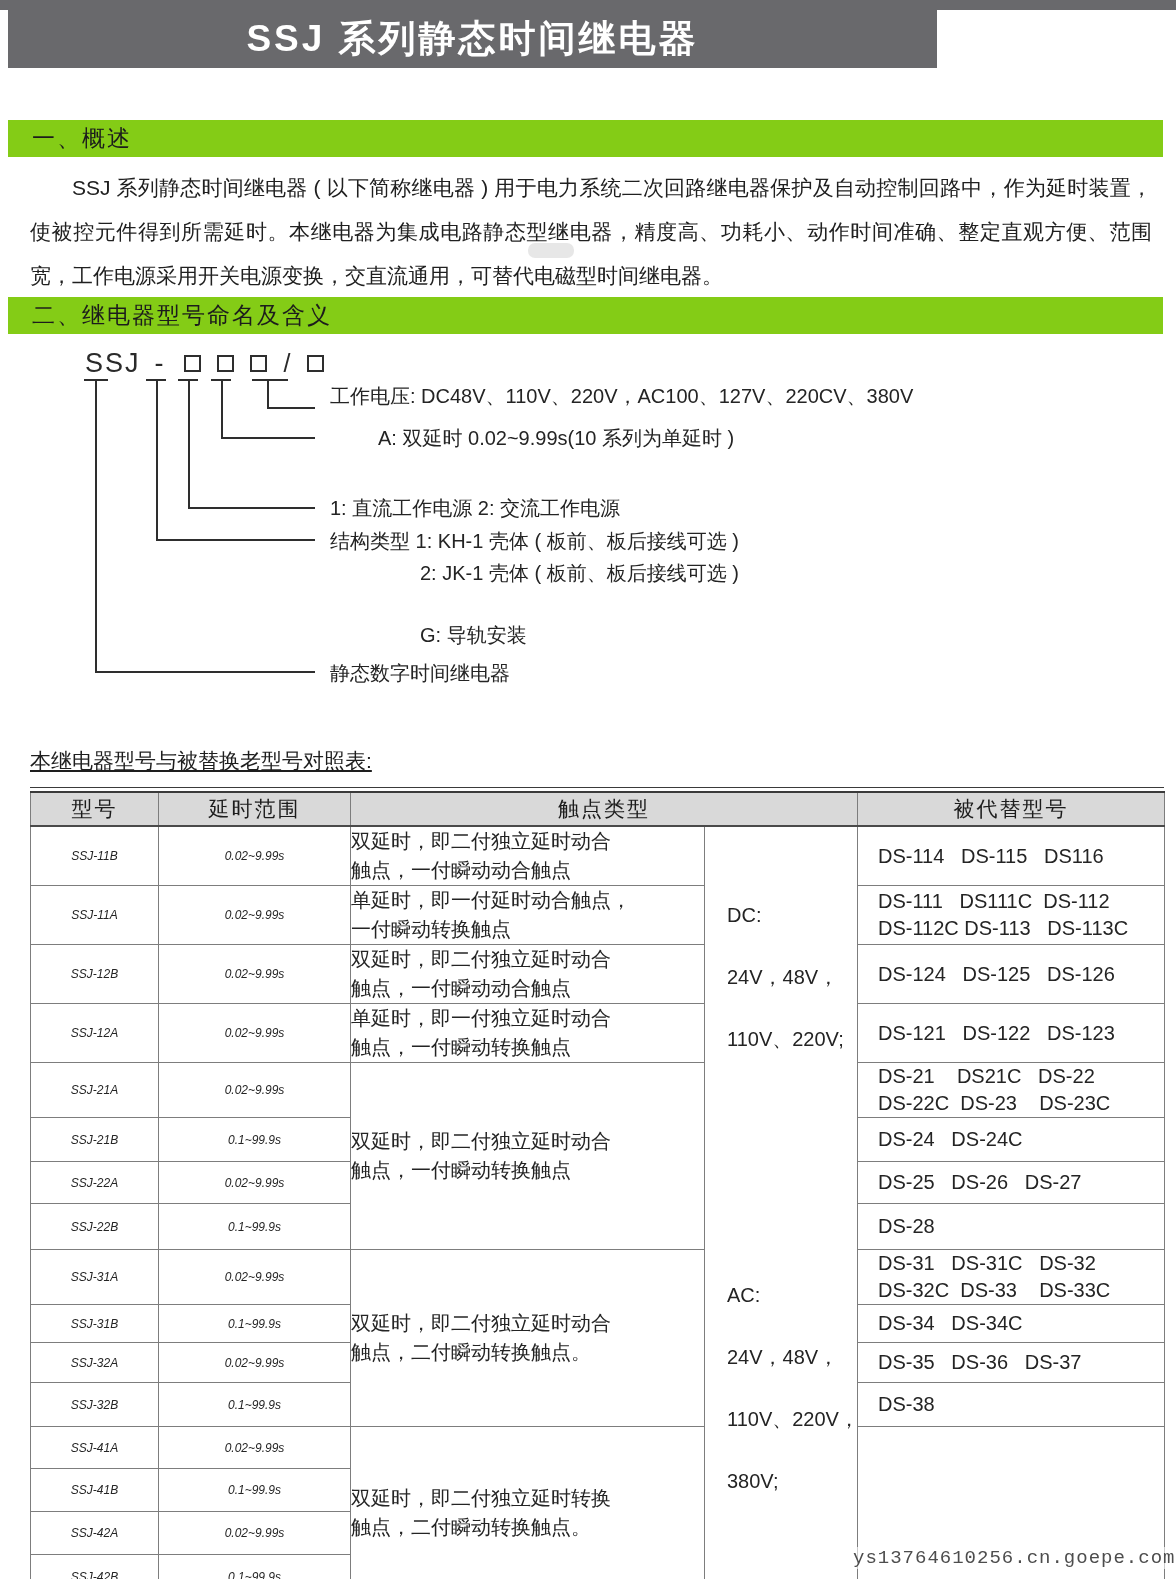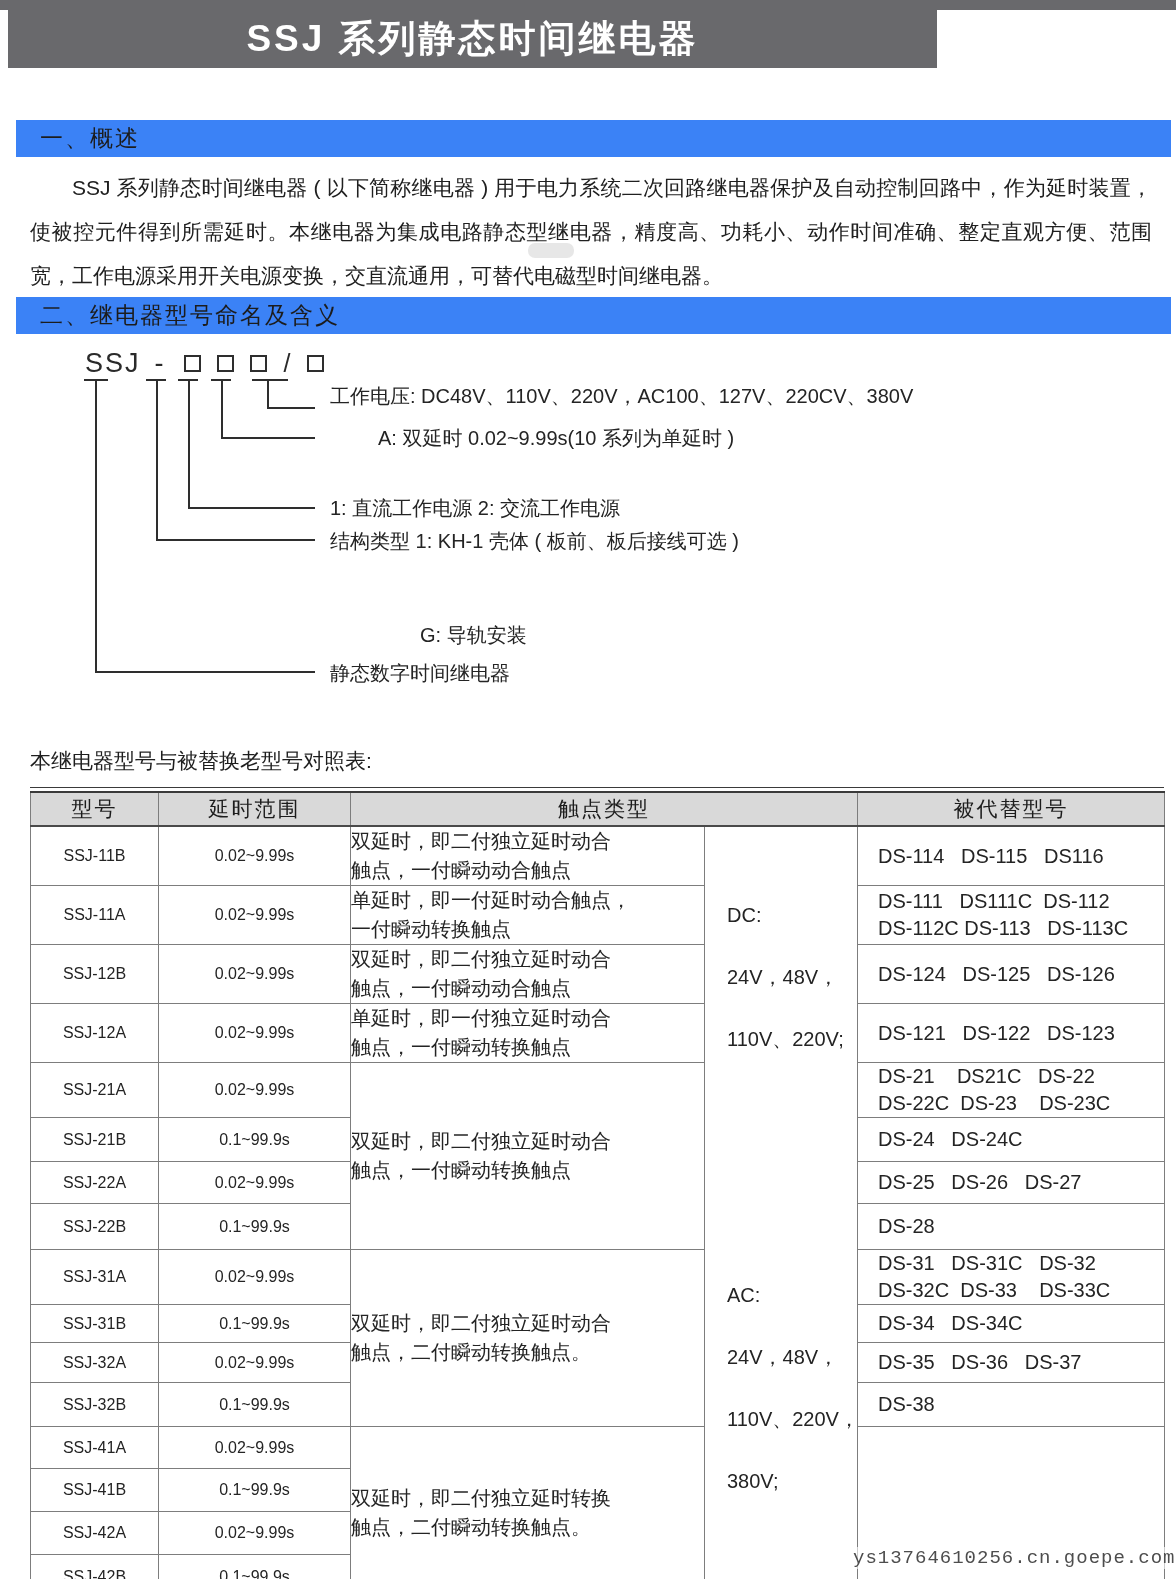--- a/index.html
+++ b/index.html
@@ -10,21 +10,21 @@
     color:#222;
   }
   
   .top-strip { position:absolute; left:0; top:0; width:1176px; height:10px; background:#69696c; }
   .title-bar {
     position:absolute; left:8px; top:10px; width:929px; height:58px; background:#69696c;
     display:flex; align-items:center; justify-content:center;
   }
   .title-bar h1 { color:#fff; font-size:37px; font-weight:bold; letter-spacing:3px; }
   .sec-bar {
-    position:absolute; left:16px; width:1155px; height:37px; background:#3b82f6;
+    position:absolute; left:8px; width:1155px; height:37px; background:#84cc16;
     display:flex; align-items:center; padding-left:24px;
     font-size:23px; color:#1c1c1c; letter-spacing:2px;
   }
   #sec1 { top:120px; }
   #sec2 { top:297px; }
   
   .para {
     position:absolute; left:30px; top:166px; width:1122px;
     font-size:21px; line-height:44px; text-align:justify; text-indent:2em; color:#202020;
   }
@@ -35,30 +35,30 @@
   .code-row { position:absolute; left:85px; top:351px; height:24px; display:flex; align-items:center; font-size:27px; color:#2a2a2a; }
   .code-row .ssj { letter-spacing:2px; }
   .code-row .dash { margin:0 12px 0 14px; }
   .code-row .slash { margin:0 9px; font-size:25px; }
   .code-box { width:17px; height:17px; border:2px solid #2e2e2e; margin:0 8px; display:inline-block; }
   .tick { position:absolute; height:2px; background:#2e2e2e; top:379px; }
   .conn { position:absolute; border-left:2px solid #2e2e2e; border-bottom:2px solid #2e2e2e; }
   .dlabel { position:absolute; left:330px; font-size:20px; color:#242424; white-space:nowrap; line-height:24px; }
   .dlabel.indent { left:420px; }
   
-  .tbl-caption { position:absolute; left:30px; top:747px; font-size:21px; color:#1e1e1e; }
+  .tbl-caption { position:absolute; left:30px; top:747px; font-size:21px; color:#1e1e1e;text-decoration:underline; }
   .tbl-wrap { position:absolute; left:30px; top:787px; width:1134px; border-top:1px solid #3a3a3a; padding-top:3px; }
   table { border-collapse:collapse; table-layout:fixed; width:1134px;
           border-top:2px solid #3a3a3a; border-bottom:5px solid #3f3f3f; }
   col.c-model { width:128px; } col.c-range { width:192px; } col.c-desc { width:354px; }
   col.c-volt { width:153px; } col.c-repl { width:307px; }
   th, td { border:1px solid #7d7d7d; font-weight:normal; }
   thead th { background:#d9d9d9; height:34px; font-size:21px; color:#1c1c1c;
              border-bottom:2px solid #4a4a4a; letter-spacing:2px; }
-  td.model, td.range { text-align:center; font-size:16px; color:#242424; }
+  td.model, td.range { text-align:center; font-size:12px; color:#242424;font-style:italic; }
   td.desc { font-size:20px; color:#242424; line-height:29px; white-space:pre-wrap; }
   td.volt { vertical-align:top; font-size:20px; color:#242424; padding:75px 0 0 22px; }
   td.volt .vline { line-height:26px; margin-bottom:36px; white-space:nowrap; }
   td.volt .ac-gap { margin-top:230px; }
   td.repl { font-size:20px; color:#242424; padding-left:20px; line-height:27px; white-space:pre-wrap;margin-top:28px; }
   
   .watermark { position:absolute; left:853px; top:1547px; font-family:"Liberation Mono","DejaVu Sans Mono",monospace;
                font-size:19px; color:#4d4d4d; letter-spacing:1px; background:rgba(255,255,255,.6); }
 </style>
 </head>
@@ -99,20 +99,21 @@
   <div class="conn" style="left:267px; top:381px; width:48px;  height:28px;"></div>
   <div class="conn" style="left:221px; top:381px; width:94px;  height:58px;"></div>
   <div class="conn" style="left:188px; top:381px; width:127px; height:128px;"></div>
   <div class="conn" style="left:156px; top:381px; width:159px; height:160px;"></div>
   <div class="conn" style="left:95px;  top:381px; width:220px; height:292px;"></div>
 
   <div class="dlabel" style="top:384px;">工作电压:  DC48V、110V、220V，AC100、127V、220CV、380V</div>
   <div class="dlabel" style="top:426px;margin-left:48px;">A:  双延时 0.02~9.99s(10 系列为单延时 )</div>
   <div class="dlabel" style="top:496px;">1:  直流工作电源 2:  交流工作电源</div>
   <div class="dlabel" style="top:529px;">结构类型 1:  KH-1 壳体 ( 板前、板后接线可选 )</div>
+  <div class="dlabel indent" style="top:561px;">2:  JK-1 壳体 ( 板前、板后接线可选 )</div>
   <div class="dlabel indent" style="top:623px;">G:  导轨安装</div>
   <div class="dlabel" style="top:661px;">静态数字时间继电器</div>
 </div>
 
 <div class="tbl-caption">本继电器型号与被替换老型号对照表:</div>
 
 <div class="tbl-wrap">
 <table>
   <colgroup>
         <col class="c-model">

